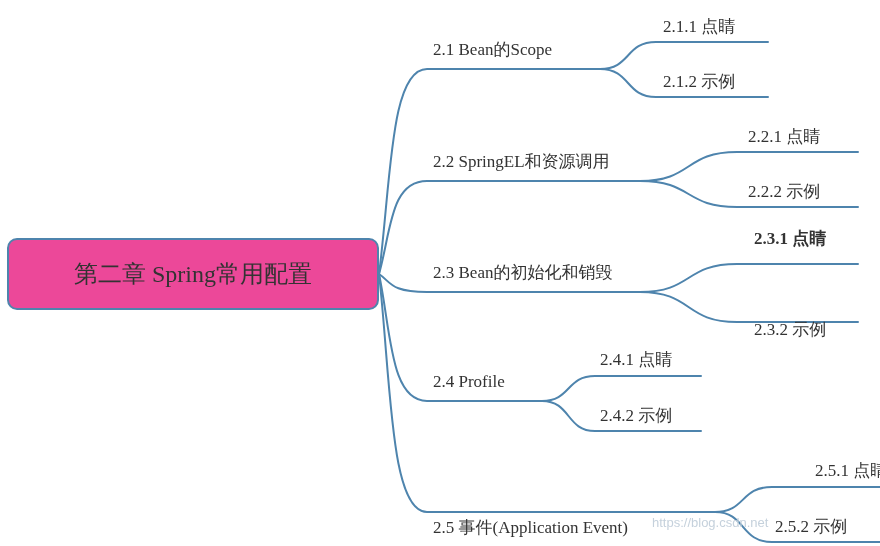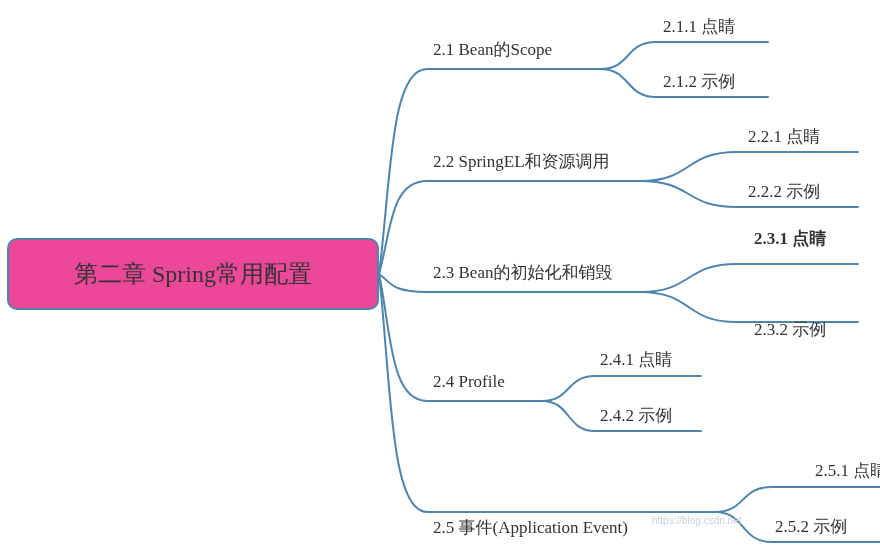--- a/index.html
+++ b/index.html
@@ -51,21 +51,21 @@
     justify-content: center;
     color: #333333;
     font-size: 24px;
     white-space: nowrap;
   }
   .watermark {
     position: absolute;
     left: 652px;
     top: 515px;
     font-family: "Liberation Sans", "DejaVu Sans", sans-serif;
-    font-size: 10px;
+    font-size: 13px;
     color: #c5d1dc;
     white-space: nowrap;
     pointer-events: none;
   }
   
   .t-b1  { left: 433px; top: 39px;  }
   .t-b1c1{ left: 663px; top: 16px; font-family: Liberation Serif, serif;  }
   .t-b1c2{ left: 663px; top: 71px;  }
   
   .t-b2  { left: 433px; top: 151px; }

